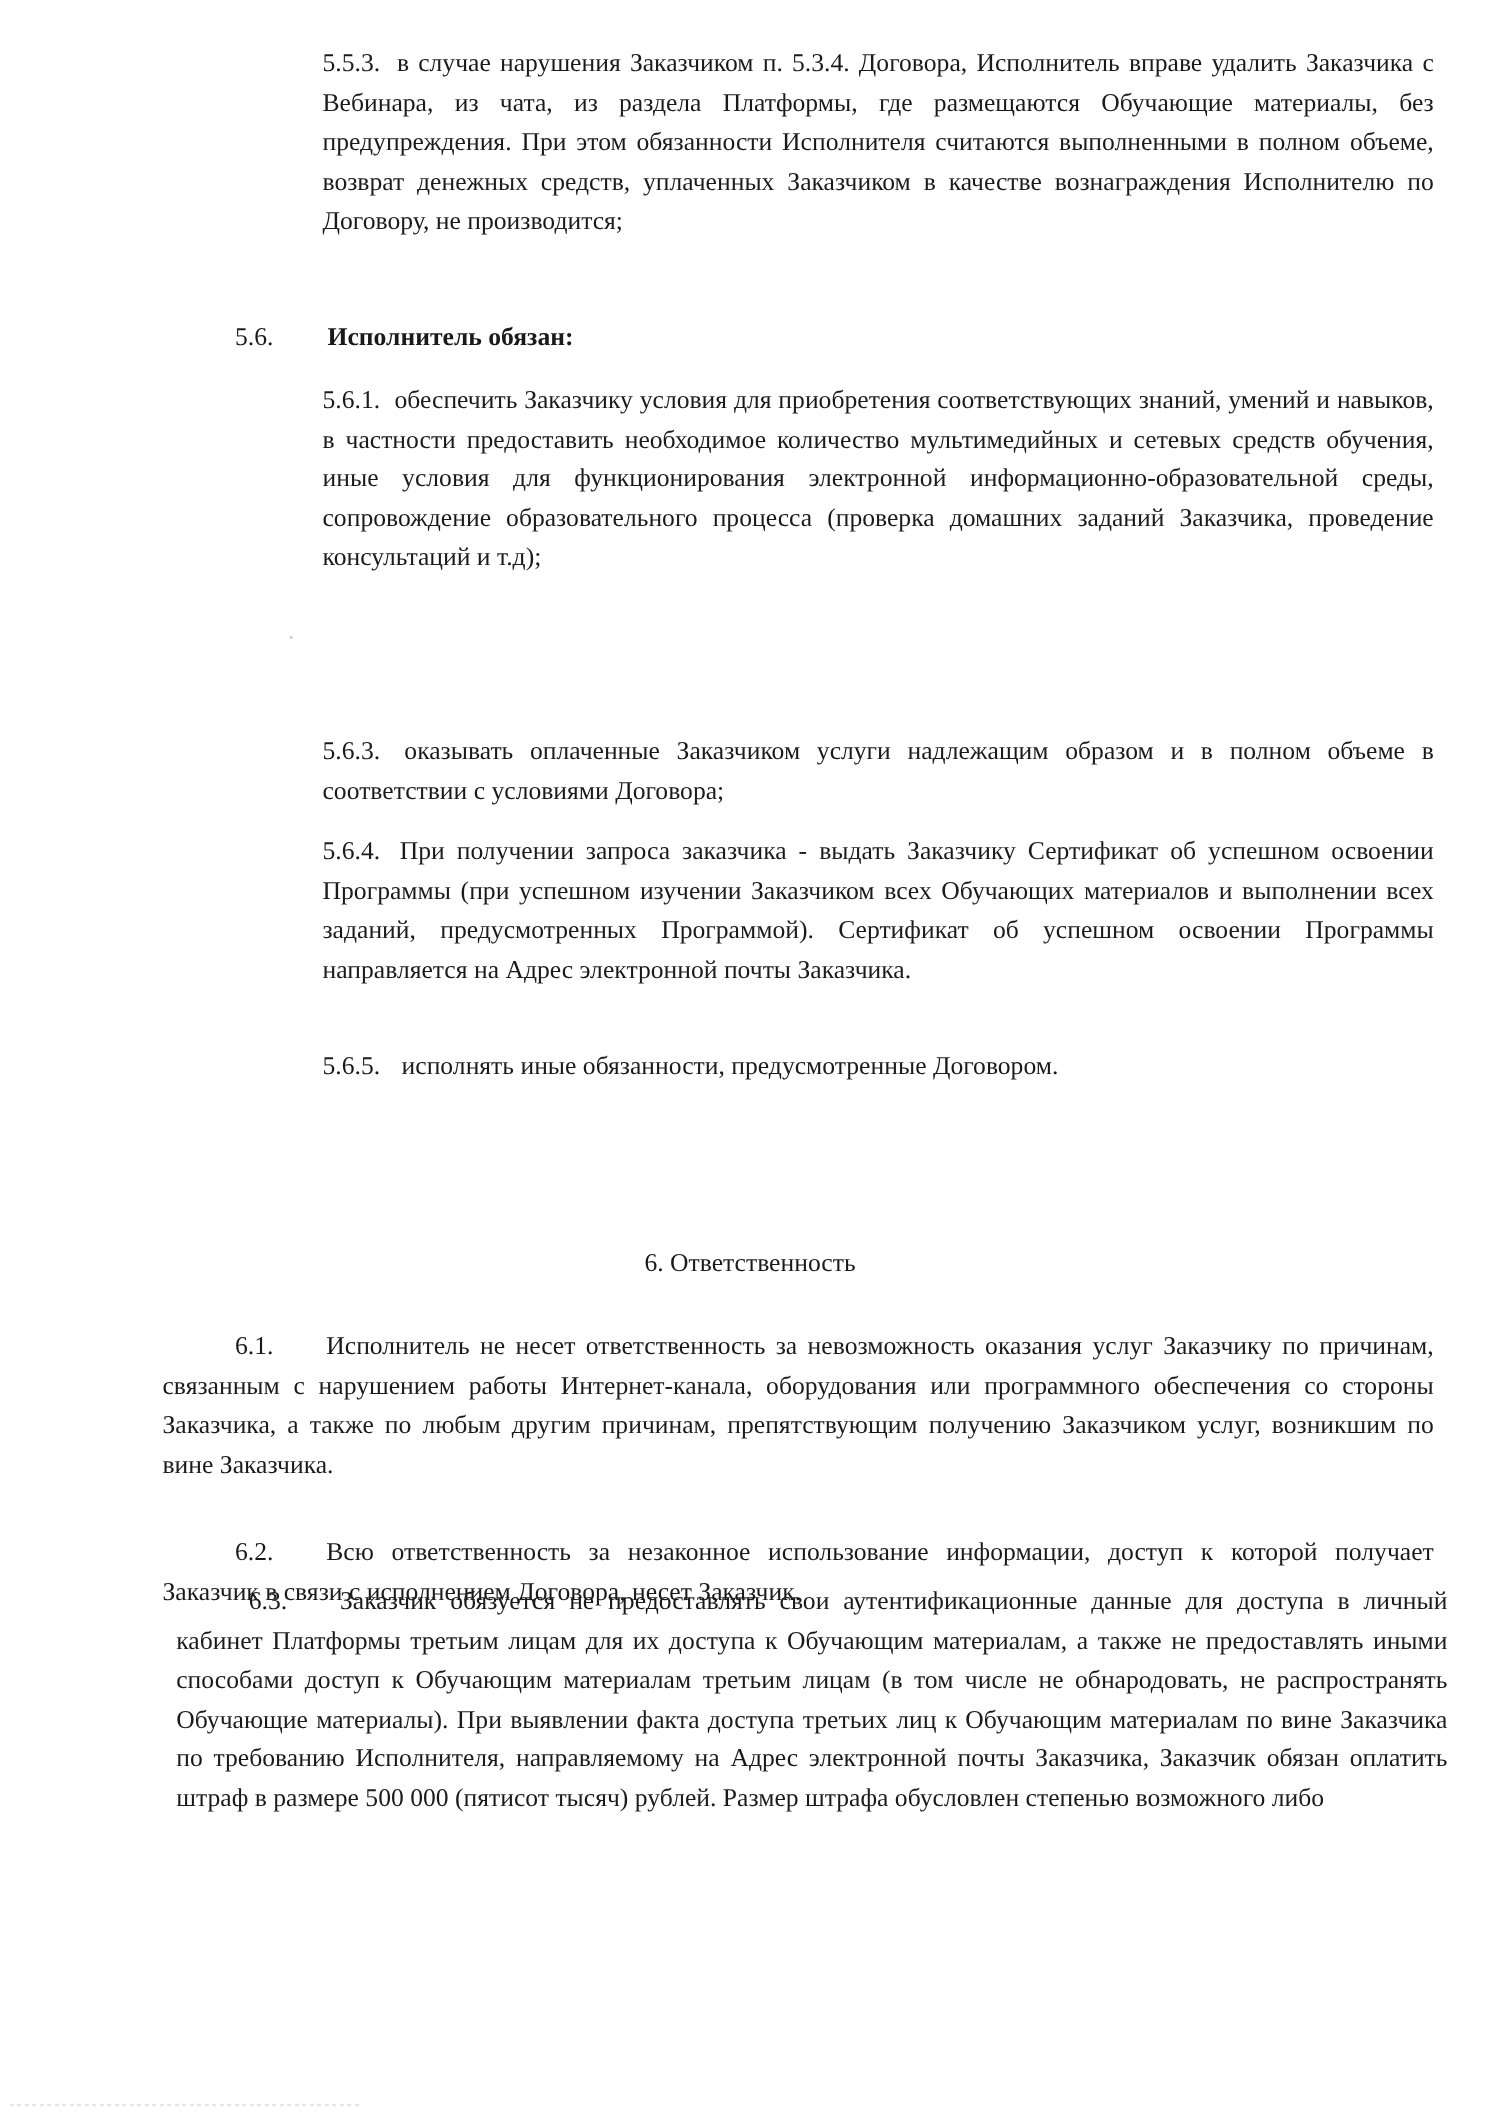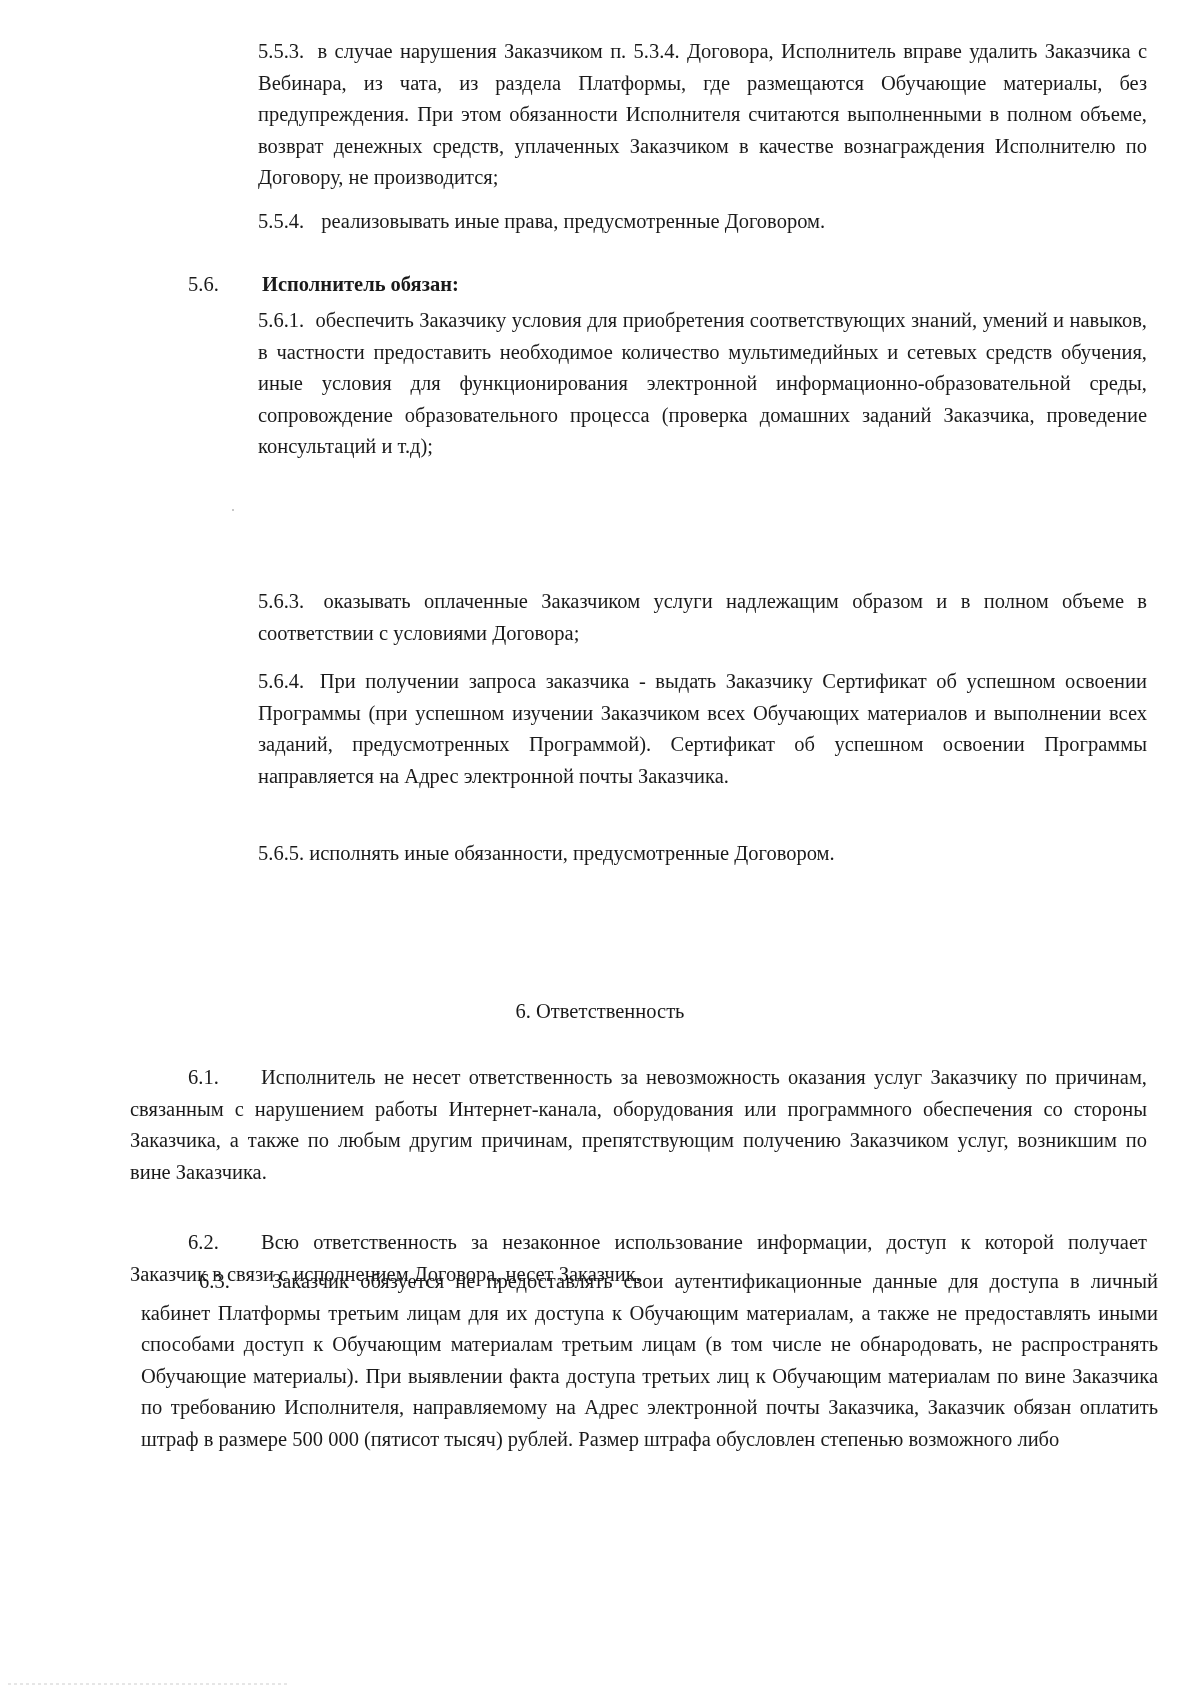--- a/index.html
+++ b/index.html
@@ -77,26 +77,22 @@
 </head>
 <body>
 
 <div class="page">
 
   <div class="block sub" style="top:36px;">
     <span class="label">5.5.3.</span>
     <span>в случае нарушения Заказчиком п. 5.3.4. Договора, Исполнитель вправе удалить Заказчика с Вебинара, из чата, из раздела Платформы, где размещаются Обучающие материалы, без предупреждения. При этом обязанности Исполнителя считаются выполненными в полном объеме, возврат денежных средств, уплаченных Заказчиком в качестве вознаграждения Исполнителю по Договору, не производится;</span>
   </div>
 
-  <div class="block sub" style="top:206px;">
-    <span class="label" style="margin-right:12px;">5.5.4.</span>
-    <span>реализовывать иные права, предусмотренные Договором.</span>
-  </div>
 
-  <div class="heading-row" style="top:269px;">
+  <div class="heading-row" style="top:255px;">
     <span class="num">5.6.</span><span>Исполнитель обязан:</span>
   </div>
 
   <div class="block sub" style="top:305px;">
     <span class="label">5.6.1.</span>
     <span>обеспечить Заказчику условия для приобретения соответствующих знаний, умений и навыков, в частности предоставить необходимое количество мультимедийных и сетевых средств обучения, иные условия для функционирования электронной информационно-образовательной среды, сопровождение образовательного процесса (проверка домашних заданий Заказчика, проведение консультаций и т.д);</span>
   </div>
   <div class="scan-dot"></div>
 
 
@@ -104,21 +100,21 @@
     <span class="label">5.6.3.</span>
     <span>оказывать оплаченные Заказчиком услуги надлежащим образом и в полном объеме в соответствии с условиями Договора;</span>
   </div>
 
   <div class="block sub" style="top:666px;">
     <span class="label">5.6.4.</span>
     <span>При получении запроса заказчика - выдать Заказчику Сертификат об успешном освоении Программы (при успешном изучении Заказчиком всех Обучающих материалов и выполнении всех заданий, предусмотренных Программой). Сертификат об успешном освоении Программы направляется на Адрес электронной почты Заказчика.</span>
   </div>
 
   <div class="block sub" style="top:838px;">
-    <span class="label" style="margin-right:0;">5.6.5.</span>
+    <span class="label" style="margin-right:12px;">5.6.5.</span>
     <span>исполнять иные обязанности, предусмотренные Договором.</span>
   </div>
 
 
   <div class="section-title" style="top:996px;">6. Ответственность</div>
 
   <div class="block para" style="top:1046px;margin-top:16px;">
     <span class="num-57">6.1.</span><span>Исполнитель не несет ответственность за невозможность оказания услуг Заказчику по причинам, связанным с нарушением работы Интернет-канала, оборудования или программного обеспечения со стороны Заказчика, а также по любым другим причинам, препятствующим получению Заказчиком услуг, возникшим по вине Заказчика.</span>
   </div>
 

